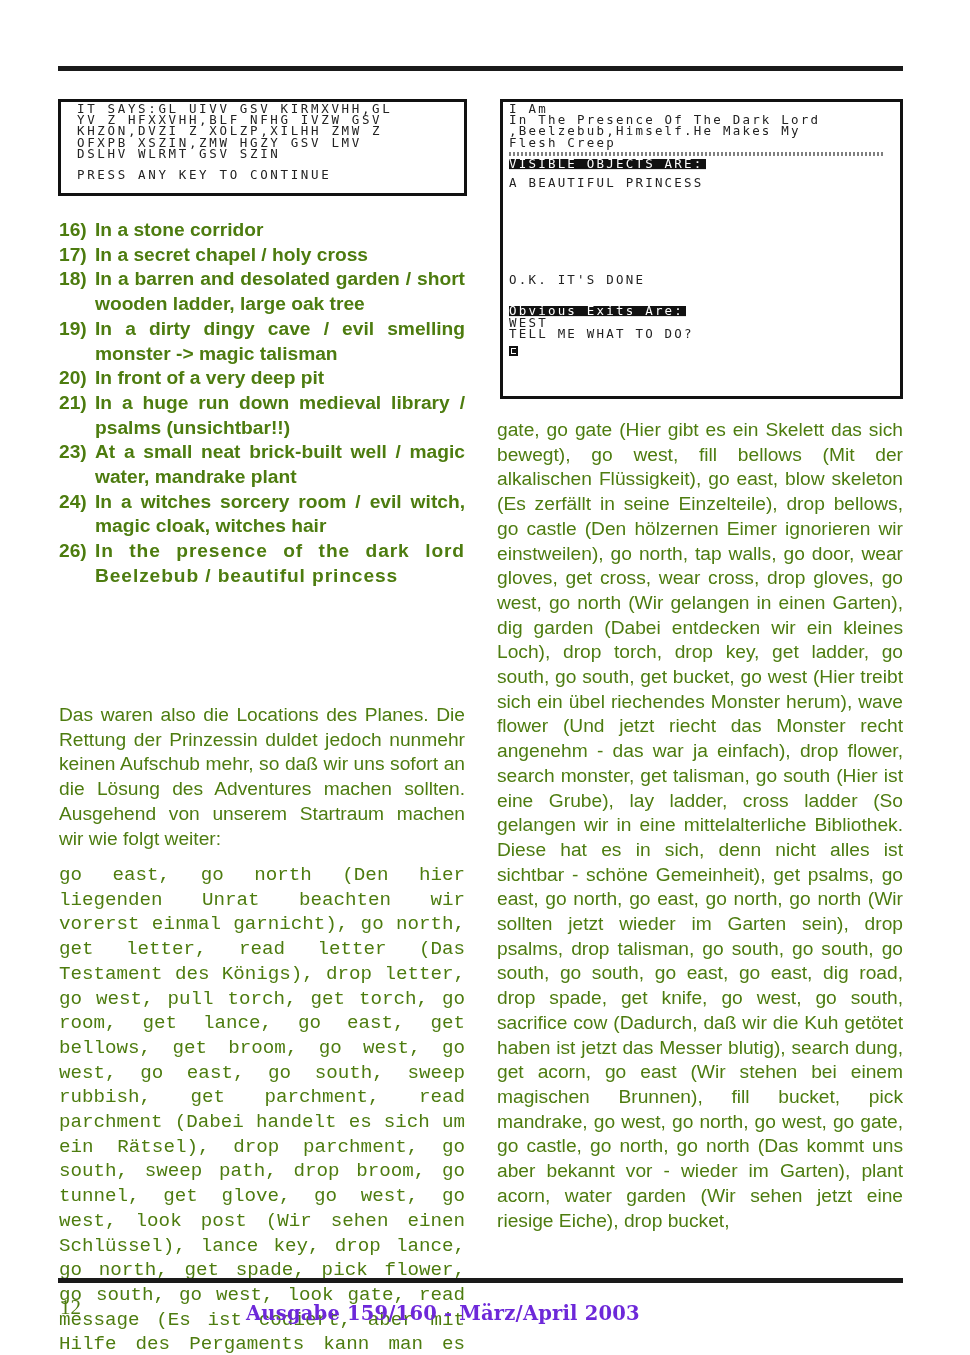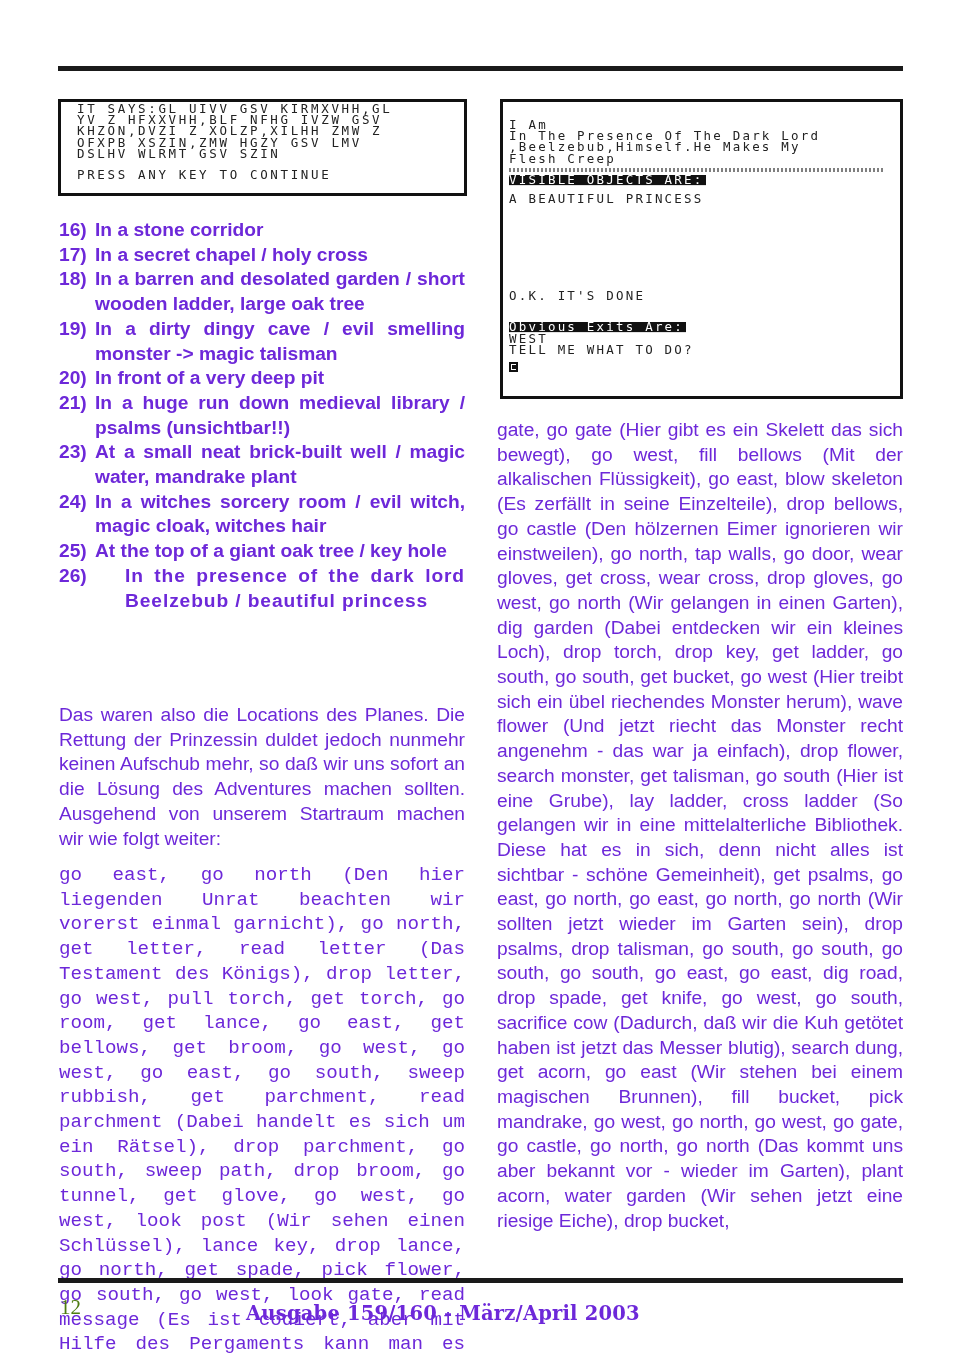--- a/index.html
+++ b/index.html
@@ -13,21 +13,21 @@
   .rule-bottom {
     position: absolute; left: 58px; top: 1278px; width: 845px; height: 5px; background: #1a1a1a;
   }
   
   .screen {
     position: absolute; background: #fff; border: 3px solid #111;
     font-family: "DejaVu Sans Mono", monospace; color: #222;
     box-sizing: border-box;
   }
   .screen-left { left: 58px; top: 99px; width: 409px; height: 97px; padding: 2px 16px; }
-  .screen-right { left: 500px; top: 99px; width: 403px; height: 300px; padding: 18px 6px; }
+  .screen-right { left: 500px; top: 99px; width: 403px; height: 300px; padding: 2px 6px; }
   .mono-line {
     font-size: 12.5px; line-height: 11.2px; letter-spacing: 2.2px; white-space: pre; display: block;
     transform: scaleY(0.92); transform-origin: left top;
   }
   .screen-left .mono-line { letter-spacing: 2.65px; }
   .gap { height: 10px; }
   .inv {
     background: #111; color: #fff; display: inline-block; padding: 0 2px 0 0;
   }
   .wavy {
@@ -37,29 +37,29 @@
   }
   .cursor {
     display: inline-block; width: 9px; height: 10px; background: #111; position: relative; margin-top: 6px;
   }
   .cursor::after {
     content: ""; position: absolute; left: 2px; top: 2px; width: 5px; height: 6px; border: 1px solid #fff; border-right: none; box-sizing: border-box;
   }
   
   .col {
     position: absolute; font-family: "Liberation Sans", sans-serif; font-size: 19.2px; line-height: 24.7px;
-    color: #6d28d9; text-align: justify;
+    color: #4d7c0f; text-align: justify;
   }
   .col-left { left: 59px; width: 406px; }
   .col-right { left: 497px; width: 406px; }
   .loc-list { top: 218px; font-weight: bold; }
   .loc-item { display: flex; }
   .loc-num { width: 36px; flex: 0 0 36px; white-space: nowrap; }
   .loc-text { flex: 1; text-align: justify; text-align-last: left; }
-  .loc-text.spread { letter-spacing: 0.9px; margin-left: 30px; }
+  .loc-text.spread { letter-spacing: 0.9px; }
   .para1 { top: 703px; }
   .para2 { top: 863px; font-family: Liberation Mono, monospace; }
   .para3 { top: 418px; }
   p { margin: 0; }
   
   .page-num {
     position: absolute; left: 60px; top: 1295px; font-family: Liberation Serif, serif; font-size: 21px; color: #4d7c0f;
   }
   .issue {
     position: absolute; left: 246px; top: 1294px; font-family: "DejaVu Serif", serif; font-weight: bold; font-size: 19.5px; color: #6d28d9;
@@ -127,24 +127,20 @@
     </div>
   <div class="loc-item">
       <span class="loc-num">23)</span>
       <span class="loc-text">At a small neat brick-built well / magic water, mandrake plant</span>
     </div>
   <div class="loc-item">
       <span class="loc-num">24)</span>
       <span class="loc-text">In a witches sorcery room / evil witch, magic cloak, witches hair</span>
     </div>
   <div class="loc-item">
-      <span class="loc-num">25)</span>
-      <span class="loc-text">At the top of a giant oak tree / key hole</span>
-    </div>
-  <div class="loc-item">
       <span class="loc-num">26)</span>
       <span class="loc-text spread">In the presence of the dark lord Beelzebub / beautiful princess</span>
     </div>
 </div>
 
 <div class="col col-left para1">
   <p>Das waren also die Locations des Planes. Die Rettung der Prinzessin duldet jedoch nunmehr keinen Aufschub mehr, so daß wir uns sofort an die Lösung des Adventures machen sollten. Ausgehend von unserem Startraum machen wir wie folgt weiter:</p>
 </div>
 <div class="col col-left para2">
   <p>go east, go north (Den hier liegenden Unrat beachten wir vorerst einmal garnicht), go north, get letter, read letter (Das Testament des Königs), drop letter, go west, pull torch, get torch, go room, get lance, go east, get bellows, get broom, go west, go west, go east, go south, sweep rubbish, get parch­ment, read parchment (Dabei handelt es sich um ein Rätsel), drop parchment, go south, sweep path, drop broom, go tunnel, get glove, go west, go west, look post (Wir sehen einen Schlüssel), lance key, drop lance, go north, get spade, pick flower, go south, go west, look gate, read message (Es ist codiert, aber mit Hilfe des Perga­ments kann man es entschlüsseln), open</p>

